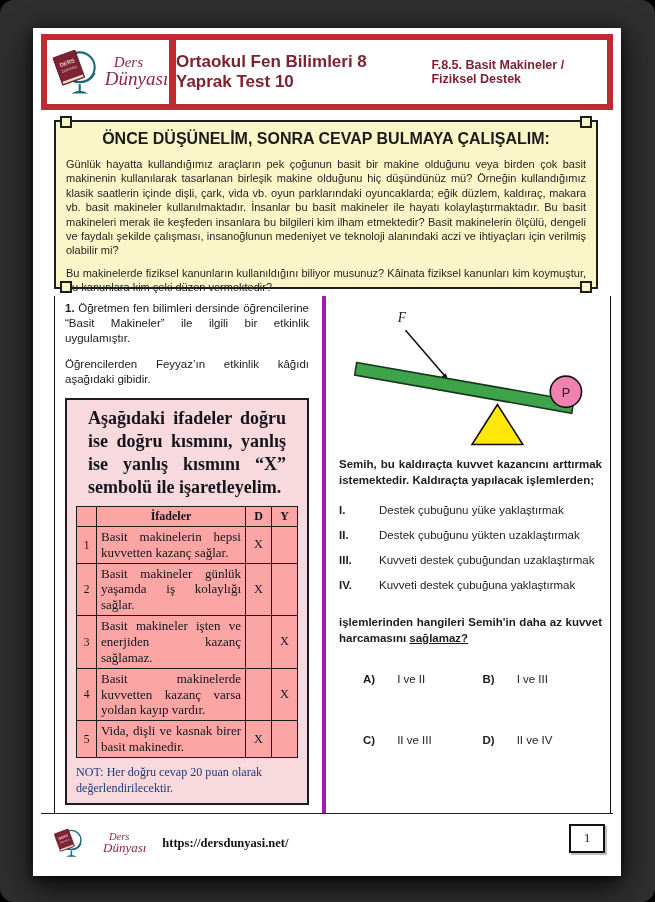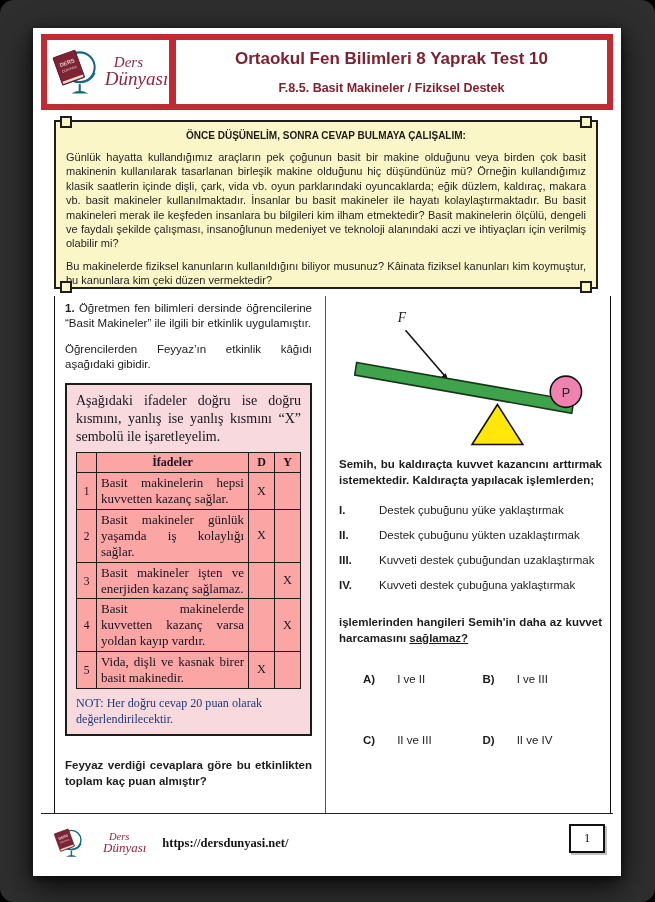--- a/index.html
+++ b/index.html
@@ -12,42 +12,42 @@
     position:absolute;left:33px;top:28px;width:588px;height:848px;background:#ffffff;
     box-shadow:0 10px 28px rgba(0,0,0,.8),0 2px 8px rgba(0,0,0,.6);
   }
   
   .band{position:absolute;left:8px;right:8px;top:6px;height:76px;background:#bf2b33;
     display:flex;gap:7px;padding:6px;box-sizing:border-box;}
   .logo-box{width:122px;background:#fff;display:flex;align-items:center;justify-content:center;gap:1px;}
   .logo-script{font-family:"Liberation Serif",serif;font-style:italic;color:#8d2840;line-height:.92;}
   .logo-script .l1{font-size:15px;margin-left:9px;}
   .logo-script .l2{font-size:19px;}
-  .title-box{flex:1;background:#fff;display:flex;flex-direction:column;align-items:center;justify-content:center;gap:12px;}
+  .title-box{flex:1;background:#fff;display:flex;flex-direction:row;align-items:center;justify-content:center;gap:12px;}
   .title{font-size:17px;font-weight:bold;color:#7e2130;}
   .subtitle{font-size:12.5px;font-weight:bold;color:#7e2130;}
   
   .intro{position:absolute;left:21px;width:544px;top:92px;height:169px;background:#fbf6c7;
     border:2px solid #1e1e1e;box-sizing:border-box;padding:7px 10px;}
   .corner{position:absolute;width:8px;height:8px;background:#fbf6c7;border:2px solid #1e1e1e;}
   .c-tl{top:-6px;left:4px;} .c-tr{top:-6px;right:4px;} .c-bl{bottom:-6px;left:4px;} .c-br{bottom:-6px;right:4px;}
-  .intro-head{text-align:center;font-weight:bold;font-size:10px;color:#1a1a1a;margin:1px 0 9px;}
+  .intro-head{text-align:center;font-weight:bold;font-size:16px;color:#1a1a1a;margin:1px 0 9px;}
   .intro p{font-size:11px;line-height:1.31;text-align:justify;margin:0 0 8px;color:#1f1f1f;}
   
   .columns{position:absolute;top:268px;left:21px;width:555px;bottom:63px;display:flex;
     border-left:1px solid #111;border-right:1px solid #111;overflow:hidden;}
   .col{box-sizing:border-box;}
-  .col-left{width:271px;padding:5px 13px 0 10px;border-right:1px solid #a21caf;}
+  .col-left{width:271px;padding:5px 13px 0 10px;border-right:4px solid #a21caf;}
   .col-right{width:284px;padding:5px 8px 0 13px;}
   .qtext{font-size:11.5px;line-height:1.3;text-align:justify;margin:0 0 11px;color:#202020;}
   .qnum{font-weight:bold;}
   
   .worksheet{margin-top:9px;background:#f8dade;border:2px solid #1c1c1c;padding:7px 9px;
     font-family:"Liberation Serif",serif;color:#14141c;}
-  .ws-instruction{font-size:14px;line-height:1.28;margin:0 0 7px;text-align:justify;}
+  .ws-instruction{font-size:18px;line-height:1.28;margin:0 12px 7px;text-align:justify;font-weight:bold;}
   .worksheet table{border-collapse:collapse;width:100%;background:#fca5a5;}
   .worksheet th,.worksheet td{border:1px solid #1c1c1c;}
   .worksheet th{font-size:12px;font-weight:bold;text-align:center;padding:2px;}
   .c-no{width:15px;} .c-dy{width:21px;}
   td.no{text-align:center;font-size:11.5px;}
   td.stmt{font-size:13px;line-height:1.22;padding:2px 4px;text-align:justify;}
   td.mark{text-align:center;font-size:12.3px;}
   .ws-note{font-size:12.1px;line-height:1.3;margin:7px 0 0;color:#1d3a7a;}
   .prompt{font-weight:bold;font-size:11.5px;line-height:1.35;text-align:justify;margin:0;color:#1c1c1c;}
   .mt22{margin-top:22px;} .mt20{margin-top:24px;}

